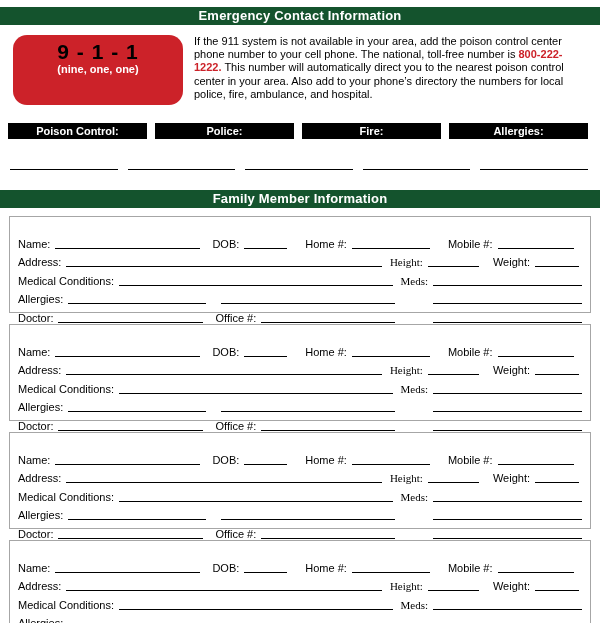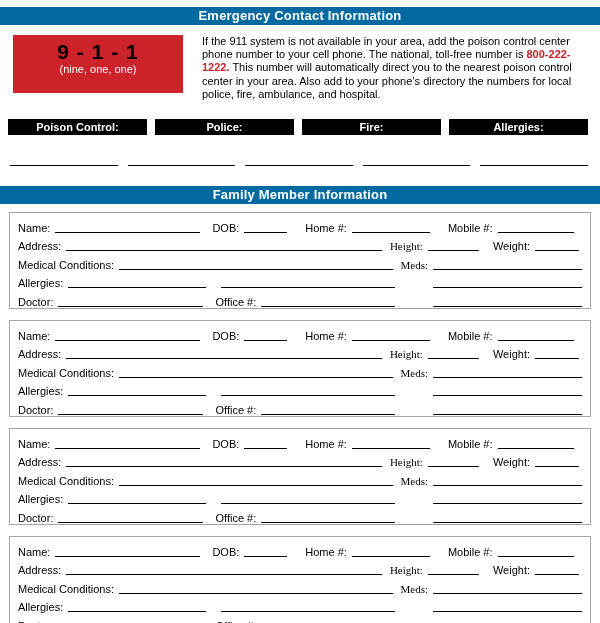--- a/index.html
+++ b/index.html
@@ -1,49 +1,49 @@
 <!DOCTYPE html>
 <html><head>
 <meta charset="utf-8">
 <style>
   html,body{margin:0;padding:0;}
   body{
     width:600px;height:623px;overflow:hidden;background:#fff;color:#000;
     font-family:"Liberation Sans",sans-serif;position:relative;
   }
   .bar{
-    height:18px;background:#0369a1;color:#fff;font-weight:bold;font-size:13px;
+    height:18px;background:#14532d;color:#fff;font-weight:bold;font-size:13px;
     text-align:center;line-height:18px;letter-spacing:.2px;
   }
   #bar-emergency{margin-top:7px;}
   
   .intro{display:flex;margin:10px 10px 0 13px;}
   .badge{
-    width:170px;height:58px;flex:none;box-sizing:border-box;text-align:center;
-    color:#fff;padding-top:5px;background:#CC2229;
+    width:170px;height:70px;flex:none;box-sizing:border-box;text-align:center;
+    color:#fff;padding-top:5px;background:#CC2229;border-radius:14px;
   }
   .badge-number{font-size:21px;font-weight:bold;color:#000;line-height:23px;letter-spacing:1px;}
-  .badge-sub{font-size:11px;font-weight:normal;line-height:13px;}
+  .badge-sub{font-size:11px;font-weight:bold;line-height:13px;}
   .badge-caption{font-size:12.5px;font-weight:bold;line-height:15px;}
-  .intro-text{flex:1;margin-left:19px;font-size:11px;line-height:13.2px;}
+  .intro-text{flex:1;margin-left:11px;font-size:11px;line-height:13.2px;}
   .phone{font-weight:bold;color:#CC2229;}
   
   .contacts{display:flex;margin:18px 12px 0 8px;gap:8px;}
   .contact-box{
     flex:1;height:16px;background:#000;color:#fff;font-weight:bold;font-size:11px;
     text-align:center;line-height:16px;white-space:nowrap;
   }
   .contact-lines{display:flex;margin:29px 12px 0 10px;gap:10px;}
   .contact-line{flex:1;border-bottom:1px solid #000;height:1px;}
   #bar-family{margin-top:20px;}
   
   #family-list{margin:8px 9px 0;}
   .member{
     border:1px solid #a6a6a6;height:97px;box-sizing:border-box;
-    padding:3px 8px 0;margin-bottom:11px;background:#fff;
+    padding:15px 8px 0;margin-bottom:11px;background:#fff;
   }
   .row{display:flex;align-items:flex-end;height:18.6px;}
   .lbl{white-space:nowrap;font-size:11px;line-height:14px;margin-right:5px;}
   .line{border-bottom:1px solid #000;height:8px;margin-bottom:2px;flex:none;}
   .grow{flex:1;}
   .w145{width:145px;} .w43{width:43px;} .w78{width:78px;}
   .w51{width:51px;} .w44{width:44px;margin-right:3px;}
   .w138{width:138px;} .w149{width:149px;} .w145b{width:145px;}
   .g12{margin-left:12px;} .g18{margin-left:18px;} .g14{margin-left:14px;} .g8{margin-left:8px;font-family:Liberation Serif, serif;}
   .mr8{margin-right:8px;} .mid{flex:1;margin-right:38px;} .gap15{margin-left:15px;}

